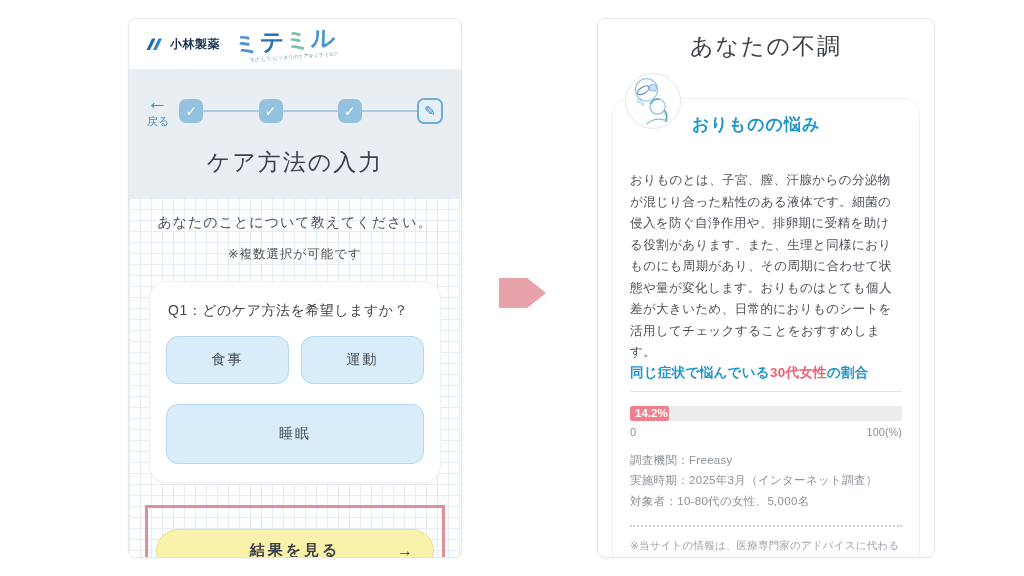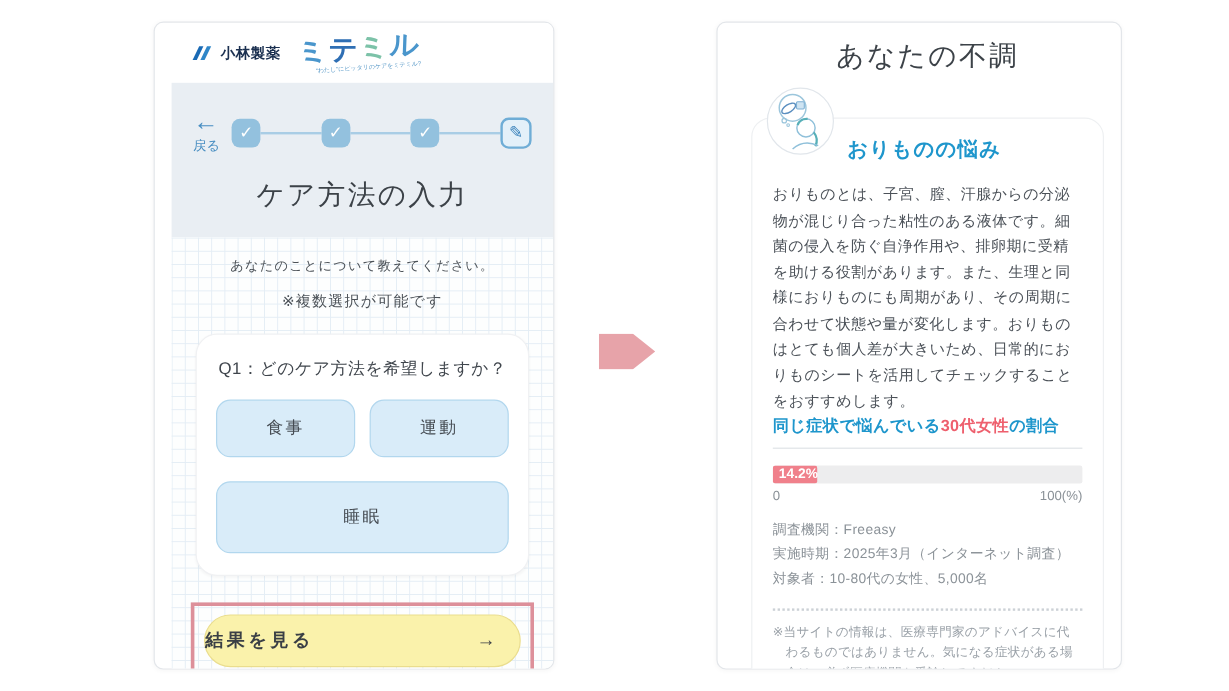--- a/index.html
+++ b/index.html
@@ -12,21 +12,20 @@
     background-color:#fdfefe;
     background-image:
       linear-gradient(#e4edf5 1px, transparent 1px),
       linear-gradient(90deg, #e4edf5 1px, transparent 1px);
     background-size:11px 11px;
   }
   .phone {
     position:absolute; top:18px; height:540px; background:#fff;
     border:1px solid #e3e6ea; border-radius:8px; overflow:hidden;
     box-shadow:0 1px 4px rgba(0,0,0,0.04);
-    padding-left:14px;
   }
   .phone-left { left:128px; width:334px; }
   .phone-right { left:597px; width:338px; }
 
   
   .next-arrow {
     position:absolute; left:499px; top:278px; width:47px; height:30px;
     background:#e7a3a9;
     clip-path:polygon(0 0, 60% 0, 100% 50%, 60% 100%, 0 100%);
   }
@@ -55,57 +54,57 @@
     font-size:14px; font-weight:bold; display:flex; align-items:center; justify-content:center; flex:0 0 auto;
   }
   .step-line { flex:1; height:2px; background:#a9cde5; }
   .step-edit {
     width:26px; height:26px; border-radius:7px; background:#e3f0f9; border:2px solid #6fadd6;
     color:#3e85bd; font-size:14px; display:flex; align-items:center; justify-content:center; flex:0 0 auto;
   }
   .l-title { text-align:center; font-size:23px; color:#3c4248; letter-spacing:2px; margin-top:18px; font-weight:500; }
 
   .l-body { height:100%; padding-top:16px; }
-  .l-subtitle { text-align:center; font-size:11px; color:#4c5258; letter-spacing:1px; }
+  .l-subtitle { text-align:center; font-size:14px; color:#4c5258; letter-spacing:1px; }
   .l-note { text-align:center; font-size:12.5px; color:#4c5258; letter-spacing:1px; margin-top:14px; }
 
   .q-card {
     background:#fff; border-radius:18px; margin:18px 20px 0; padding:18px 16px 18px;
     border:1px solid #f0f1f3; box-shadow:0 1px 2px rgba(0,0,0,0.03);
   }
   .q-text { font-size:14px; color:#3f454c; letter-spacing:0.5px; margin:2px 0 16px 2px; }
   .opt-row { display:flex; gap:12px; }
   .opt-btn {
     background:#d9ecf9; border:1px solid #b2d7ee; border-radius:12px; height:48px;
     display:flex; align-items:center; justify-content:center;
     font-size:14px; color:#454b52; letter-spacing:2px; cursor:pointer;
   }
   .opt-half { flex:1; }
   .opt-full { margin-top:20px; height:60px; }
 
   .submit-wrap { margin:22px 16px 0; border:3px solid #dd909a; padding:7px 8px; }
   .submit-btn {
     position:relative; background:#faf2ab; border:1px solid #eadd8e; border-radius:23px; height:44px;
-    display:flex; align-items:center; justify-content:flex-start; cursor:pointer;
+    display:flex; align-items:center; justify-content:center; cursor:pointer;margin-top:14px;
   }
   .submit-label { font-size:15px; font-weight:bold; color:#3a3f45; letter-spacing:3px; }
   .submit-arrow { position:absolute; right:20px; font-size:16px; color:#3a3f45; }
 
   
   .r-inner { height:100%; padding:12px 14px 0; }
   .r-title { text-align:center; font-size:23px; color:#3c4248; letter-spacing:2px; font-weight:500; }
   .r-card {
     position:relative; background:#fff; border-radius:16px; margin-top:36px;
     padding:24px 17px 14px; border:1px solid #eef0f2; min-height:440px;
   }
   .illu-circle {
     position:absolute; top:-26px; left:12px; width:56px; height:56px; border-radius:50%;
     background:#fff; border:1px solid #e1e6eb; display:flex; align-items:center; justify-content:center;
   }
-  .r-card-heading { padding-left:62px; margin-top:-10px; margin-bottom:16px;
+  .r-card-heading { padding-left:62px; margin-top:-10px; margin-bottom:34px;
     font-size:17px; font-weight:bold; color:#1e96cc; letter-spacing:1px; }
   .r-body-text { font-size:12.5px; line-height:1.72; color:#4b5158; letter-spacing:0.4px; }
 
   .stat-heading { padding-bottom:9px; border-bottom:1px solid #dfe3e7;
     font-size:13.5px; font-weight:bold; letter-spacing:0.3px; }
   .stat-blue { color:#1e96cc; }
   .stat-red { color:#ee5f6d; }
 
   .bar-track { margin-top:14px; height:15px; background:#ededee; border-radius:2px; position:relative; overflow:hidden; }
   .bar-fill { height:100%; background:#f0808b; border-radius:2px; display:flex; align-items:center; }

